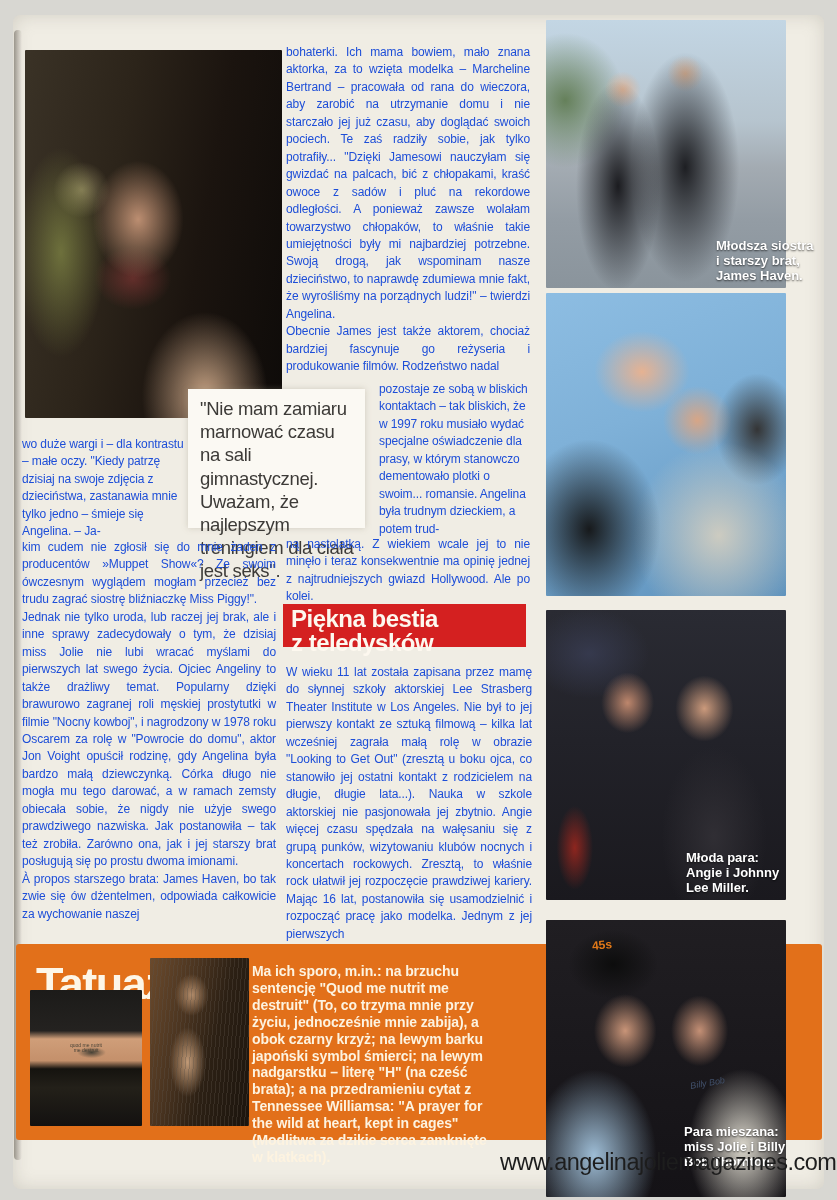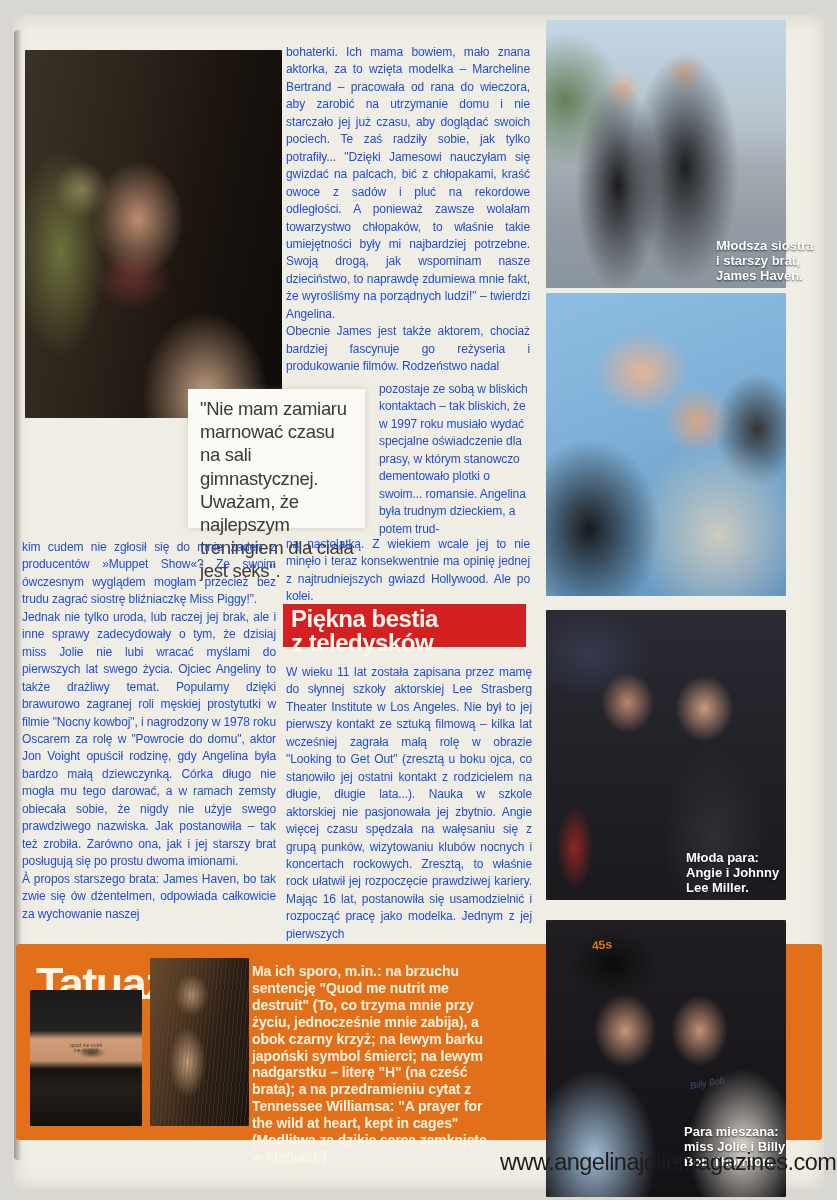--- a/index.html
+++ b/index.html
@@ -174,20 +174,21 @@
 
   <div class="bodytext" style="left:286px;top:536px;width:244px;">ną nastolatką. Z wiekiem wcale jej to nie minęło i teraz konsekwentnie ma opinię jednej z najtrudniejszych gwiazd Hollywood. Ale po kolei.</div>
 
   <div class="red-box">
     <div class="red-box-text">Piękna bestia
 z teledysków</div>
   </div>
 
   <div class="bodytext" style="left:286px;top:664px;width:246px;">W wieku 11 lat została zapisana przez mamę do słynnej szkoły aktorskiej Lee Strasberg Theater Institute w Los Angeles. Nie był to jej pierwszy kontakt ze sztuką filmową – kilka lat wcześniej zagrała małą rolę w obrazie "Looking to Get Out" (zresztą u boku ojca, co stanowiło jej ostatni kontakt z rodzicielem na długie, długie lata...). Nauka w szkole aktorskiej nie pasjonowała jej zbytnio. Angie więcej czasu spędzała na wałęsaniu się z grupą punków, wizytowaniu klubów nocnych i koncertach rockowych. Zresztą, to właśnie rock ułatwił jej rozpoczęcie prawdziwej kariery. Mając 16 lat, postanowiła się usamodzielnić i rozpocząć pracę jako modelka. Jednym z jej pierwszych</div>
 
+  <div class="bodytext" style="left:22px;top:436px;width:164px;text-align:left;">wo duże wargi i – dla kontrastu – małe oczy. "Kiedy patrzę dzisiaj na swoje zdjęcia z dzieciństwa, zastanawia mnie tylko jedno – śmieje się Angelina. – Ja-</div>
   <div class="bodytext" style="left:22px;top:539px;width:254px;">kim cudem nie zgłosił się do mnie żaden z producentów »Muppet Show«? Ze swoim ówczesnym wyglądem mogłam przecież bez trudu zagrać siostrę bliźniaczkę Miss Piggy!".
 Jednak nie tylko uroda, lub raczej jej brak, ale i inne sprawy zadecydowały o tym, że dzisiaj miss Jolie nie lubi wracać myślami do pierwszych lat swego życia. Ojciec Angeliny to także drażliwy temat. Popularny dzięki brawurowo zagranej roli męskiej prostytutki w filmie "Nocny kowboj", i nagrodzony w 1978 roku Oscarem za rolę w "Powrocie do domu", aktor Jon Voight opuścił rodzinę, gdy Angelina była bardzo małą dziewczynką. Córka długo nie mogła mu tego darować, a w ramach zemsty obiecała sobie, że nigdy nie użyje swego prawdziwego nazwiska. Jak postanowiła – tak też zrobiła. Zarówno ona, jak i jej starszy brat posługują się po prostu dwoma imionami.
 À propos starszego brata: James Haven, bo tak zwie się ów dżentelmen, odpowiada całkowicie za wychowanie naszej</div>
 
   <div class="photo photo-siblings"></div>
   <div class="caption" style="left:680px;top:238px;margin-left:36px;">Młodsza siostra
 i starszy brat,
 James Haven.</div>
 
   <div class="photo photo-father"></div>

